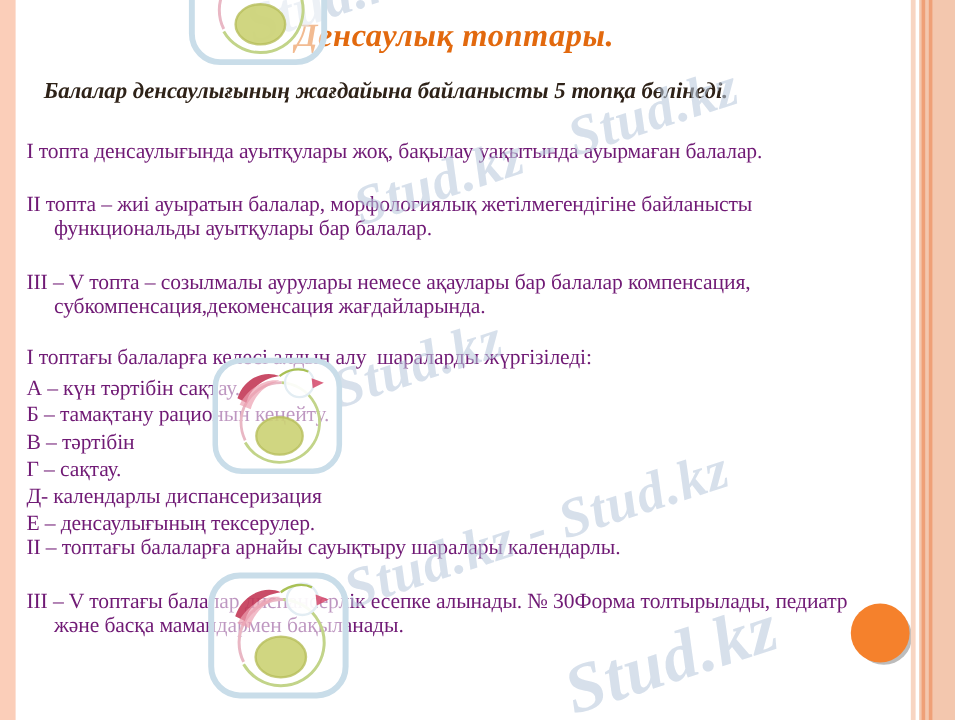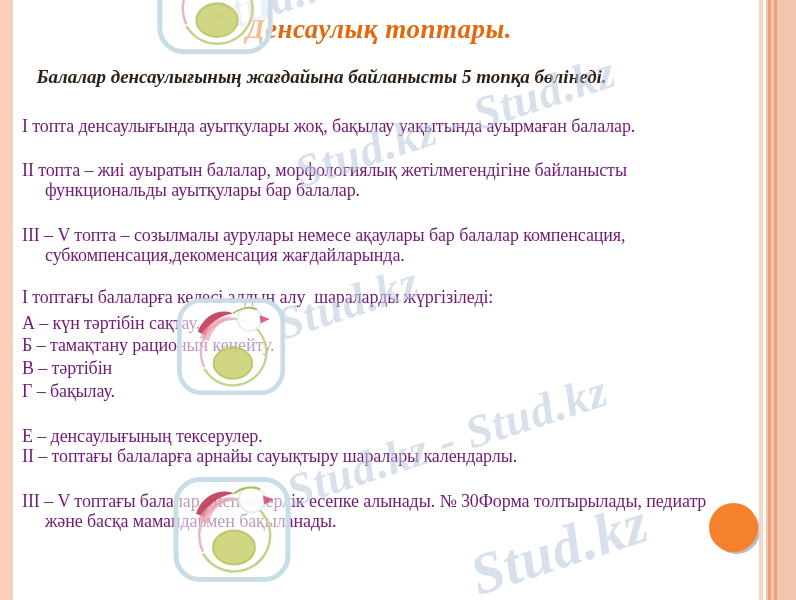--- a/index.html
+++ b/index.html
@@ -100,21 +100,24 @@
   <div class="para" style="top:313px">
     <div class="bline">А – күн тәртібін сақтау.</div>
   </div>
   <div class="para" style="top:335px">
     <div class="bline">Б – тамақтану рационын кеңейту.</div>
   </div>
   <div class="para" style="top:358px">
     <div class="bline">В – тәртібін</div>
   </div>
   <div class="para" style="top:381px">
-    <div class="bline">Г – бақылау.</div>
+    <div class="bline">Г – сақтау.</div>
+  </div>
+  <div class="para" style="top:403px">
+    <div class="bline">Д- календарлы диспансеризация</div>
   </div>
   <div class="para" style="top:426px">
     <div class="bline">Е – денсаулығының тексерулер.</div>
   </div>
   <div class="para" style="top:446px">
     <div class="bline">ІІ – топтағы балаларға арнайы сауықтыру шаралары календарлы.</div>
   </div>
   <div class="para" style="top:491px">
     <div class="bline">ІІІ – V топтағы балалар диспансерлік есепке алынады. № 30Форма толтырылады, педиатр</div>
     <div class="bline indent">және басқа мамандармен бақыланады.</div>

